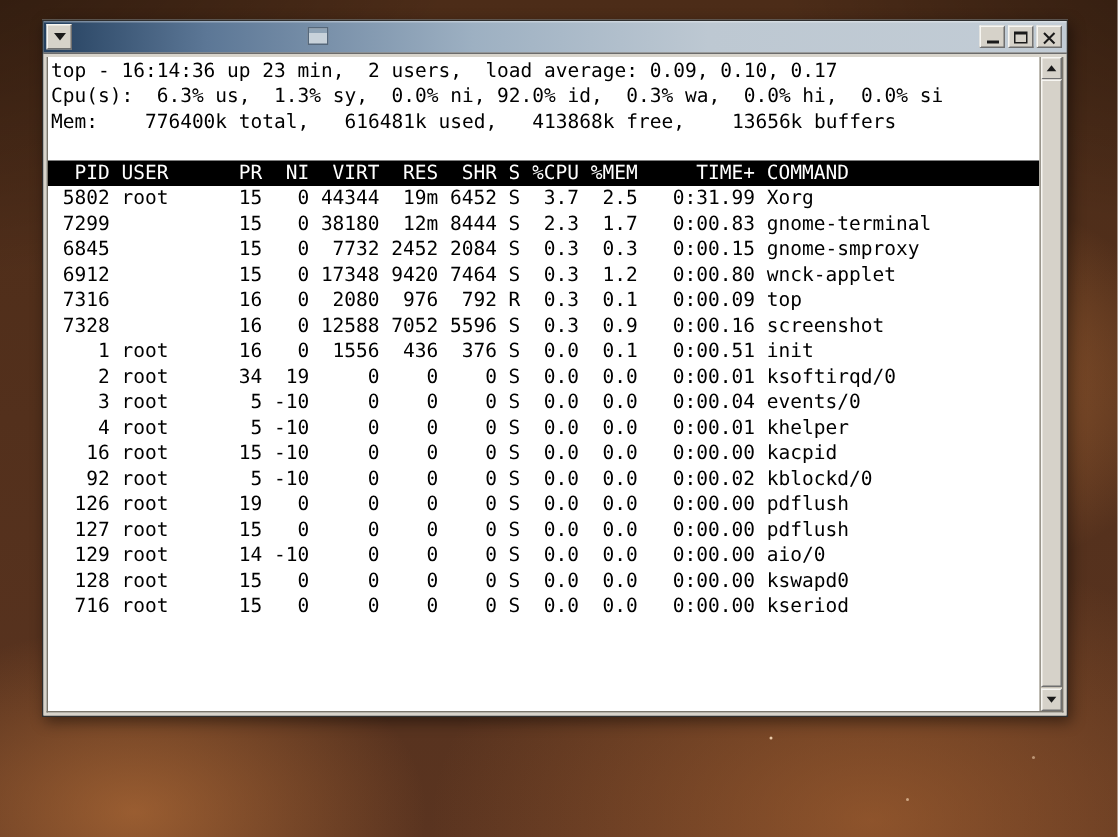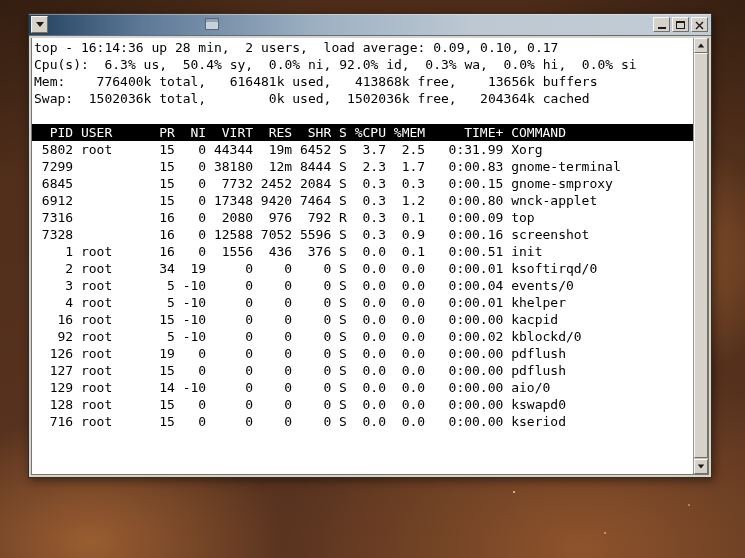--- a/index.html
+++ b/index.html
@@ -114,24 +114,23 @@
         </span>
       </div>
     </div>
   </div>
 
   <div class="frame">
 
     <div class="term-wrap">
       <div class="screen">
         <div>
-            <div class="tline">top - 16:14:36 up 28 min,  2 users,  load average: 0.09, 0.10, 0.17</div>
-            <div class="tline">Cpu(s):  6.3% us,  50.4% sy,  0.0% ni, 92.0% id,  0.3% wa,  0.0% hi,  0.0% si</div>
+            <div class="tline">top - 16:14:36 up 23 min,  2 users,  load average: 0.09, 0.10, 0.17</div>
+            <div class="tline">Cpu(s):  6.3% us,  1.3% sy,  0.0% ni, 92.0% id,  0.3% wa,  0.0% hi,  0.0% si</div>
             <div class="tline">Mem:    776400k total,   616481k used,   413868k free,    13656k buffers</div>
-            <div class="tline">Swap:  1502036k total,        0k used,  1502036k free,   204364k cached</div>
           </div>
         <div class="tline"></div>
         <div>
             <div class="trow thead"><span class="tcell" style="width: 5ch; text-align: right;">PID</span><span class="tcell" style="width: 8ch; text-align: left;">USER</span><span class="tcell" style="width: 3ch; text-align: right;">PR</span><span class="tcell" style="width: 3ch; text-align: right;">NI</span><span class="tcell" style="width: 5ch; text-align: right;">VIRT</span><span class="tcell" style="width: 4ch; text-align: right;">RES</span><span class="tcell" style="width: 4ch; text-align: right;">SHR</span><span class="tcell" style="width: 1ch; text-align: left;">S</span><span class="tcell" style="width: 4ch; text-align: right;">%CPU</span><span class="tcell" style="width: 4ch; text-align: right;">%MEM</span><span class="tcell" style="width: 9ch; text-align: right;">TIME+</span><span class="tcell" style="width: 14ch; text-align: left;">COMMAND</span></div>
             <div class="trow"><span class="tcell" style="width: 5ch; text-align: right;">5802</span><span class="tcell" style="width: 8ch; text-align: left;">root</span><span class="tcell" style="width: 3ch; text-align: right;">15</span><span class="tcell" style="width: 3ch; text-align: right;">0</span><span class="tcell" style="width: 5ch; text-align: right;">44344</span><span class="tcell" style="width: 4ch; text-align: right;">19m</span><span class="tcell" style="width: 4ch; text-align: right;">6452</span><span class="tcell" style="width: 1ch; text-align: left;">S</span><span class="tcell" style="width: 4ch; text-align: right;">3.7</span><span class="tcell" style="width: 4ch; text-align: right;">2.5</span><span class="tcell" style="width: 9ch; text-align: right;">0:31.99</span><span class="tcell" style="width: 14ch; text-align: left;">Xorg</span></div>
             <div class="trow"><span class="tcell" style="width: 5ch; text-align: right;">7299</span><span class="tcell" style="width: 8ch; text-align: left;"></span><span class="tcell" style="width: 3ch; text-align: right;">15</span><span class="tcell" style="width: 3ch; text-align: right;">0</span><span class="tcell" style="width: 5ch; text-align: right;">38180</span><span class="tcell" style="width: 4ch; text-align: right;">12m</span><span class="tcell" style="width: 4ch; text-align: right;">8444</span><span class="tcell" style="width: 1ch; text-align: left;">S</span><span class="tcell" style="width: 4ch; text-align: right;">2.3</span><span class="tcell" style="width: 4ch; text-align: right;">1.7</span><span class="tcell" style="width: 9ch; text-align: right;">0:00.83</span><span class="tcell" style="width: 14ch; text-align: left;">gnome-terminal</span></div>
             <div class="trow"><span class="tcell" style="width: 5ch; text-align: right;">6845</span><span class="tcell" style="width: 8ch; text-align: left;"></span><span class="tcell" style="width: 3ch; text-align: right;">15</span><span class="tcell" style="width: 3ch; text-align: right;">0</span><span class="tcell" style="width: 5ch; text-align: right;">7732</span><span class="tcell" style="width: 4ch; text-align: right;">2452</span><span class="tcell" style="width: 4ch; text-align: right;">2084</span><span class="tcell" style="width: 1ch; text-align: left;">S</span><span class="tcell" style="width: 4ch; text-align: right;">0.3</span><span class="tcell" style="width: 4ch; text-align: right;">0.3</span><span class="tcell" style="width: 9ch; text-align: right;">0:00.15</span><span class="tcell" style="width: 14ch; text-align: left;">gnome-smproxy</span></div>
             <div class="trow"><span class="tcell" style="width: 5ch; text-align: right;">6912</span><span class="tcell" style="width: 8ch; text-align: left;"></span><span class="tcell" style="width: 3ch; text-align: right;">15</span><span class="tcell" style="width: 3ch; text-align: right;">0</span><span class="tcell" style="width: 5ch; text-align: right;">17348</span><span class="tcell" style="width: 4ch; text-align: right;">9420</span><span class="tcell" style="width: 4ch; text-align: right;">7464</span><span class="tcell" style="width: 1ch; text-align: left;">S</span><span class="tcell" style="width: 4ch; text-align: right;">0.3</span><span class="tcell" style="width: 4ch; text-align: right;">1.2</span><span class="tcell" style="width: 9ch; text-align: right;">0:00.80</span><span class="tcell" style="width: 14ch; text-align: left;">wnck-applet</span></div>
             <div class="trow"><span class="tcell" style="width: 5ch; text-align: right;">7316</span><span class="tcell" style="width: 8ch; text-align: left;"></span><span class="tcell" style="width: 3ch; text-align: right;">16</span><span class="tcell" style="width: 3ch; text-align: right;">0</span><span class="tcell" style="width: 5ch; text-align: right;">2080</span><span class="tcell" style="width: 4ch; text-align: right;">976</span><span class="tcell" style="width: 4ch; text-align: right;">792</span><span class="tcell" style="width: 1ch; text-align: left;">R</span><span class="tcell" style="width: 4ch; text-align: right;">0.3</span><span class="tcell" style="width: 4ch; text-align: right;">0.1</span><span class="tcell" style="width: 9ch; text-align: right;">0:00.09</span><span class="tcell" style="width: 14ch; text-align: left;">top</span></div>
             <div class="trow"><span class="tcell" style="width: 5ch; text-align: right;">7328</span><span class="tcell" style="width: 8ch; text-align: left;"></span><span class="tcell" style="width: 3ch; text-align: right;">16</span><span class="tcell" style="width: 3ch; text-align: right;">0</span><span class="tcell" style="width: 5ch; text-align: right;">12588</span><span class="tcell" style="width: 4ch; text-align: right;">7052</span><span class="tcell" style="width: 4ch; text-align: right;">5596</span><span class="tcell" style="width: 1ch; text-align: left;">S</span><span class="tcell" style="width: 4ch; text-align: right;">0.3</span><span class="tcell" style="width: 4ch; text-align: right;">0.9</span><span class="tcell" style="width: 9ch; text-align: right;">0:00.16</span><span class="tcell" style="width: 14ch; text-align: left;">screenshot</span></div>

